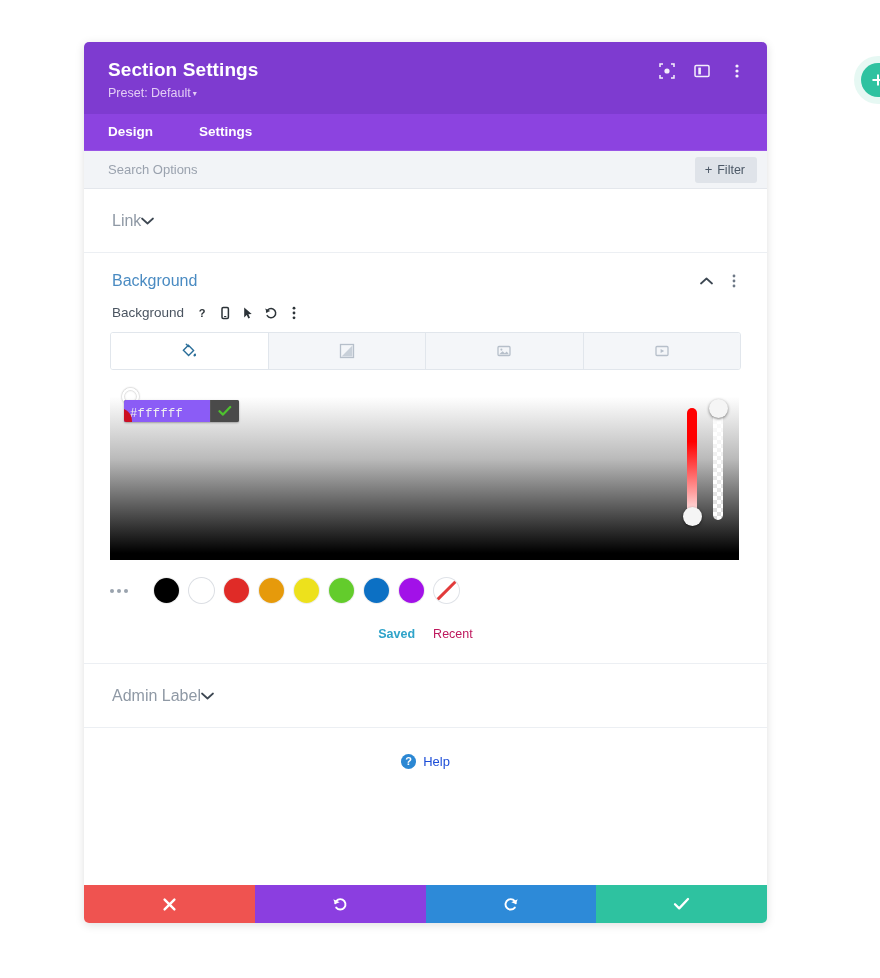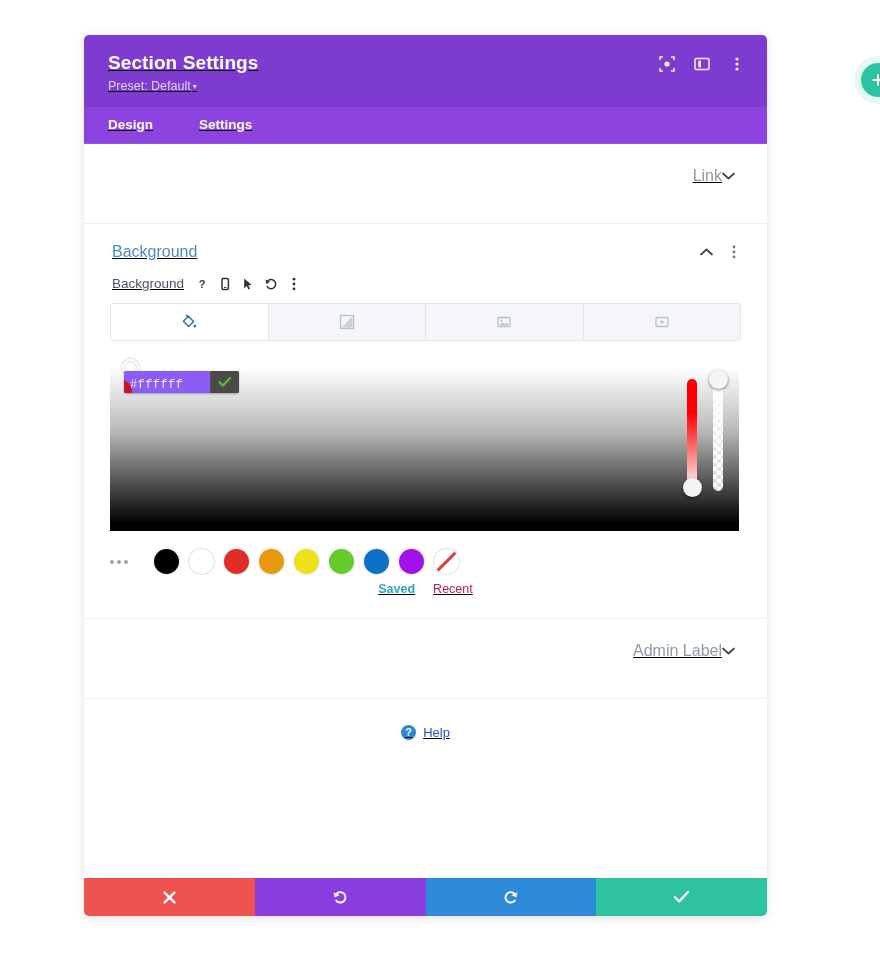--- a/index.html
+++ b/index.html
@@ -15,30 +15,29 @@
     position: relative;
     width: 880px;
     height: 978px;
     background: #ffffff;
   }
 
   
   .modal {
     position: absolute;
     left: 84px;
-    top: 35px;
+    top: 42px;
     width: 683px;
     height: 881px;
     background: #ffffff;
     border-radius: 5px;
     box-shadow: 0 2px 10px rgba(0,0,0,0.13);
     overflow: hidden;
     display: flex;
     flex-direction: column;
-    text-decoration: underline;
   }
 
   
   .modal-header {
     background: #7e3bd0;
     padding: 16px 22px 12px 24px;
     display: flex;
     align-items: flex-start;
     justify-content: space-between;
     flex: 0 0 auto;
@@ -127,22 +126,22 @@
   .modal-body {
     flex: 1 1 auto;
     overflow: hidden;
     background: #ffffff;
   }
 
   .accordion-row {
     height: 63px;
     display: flex;
     align-items: center;
-    justify-content: flex-end;
-    padding: 0 32px 16px 28px;
+    justify-content: flex-start;
+    padding: 0 32px 0 28px;
     border-bottom: 1px solid #eceff3;
     cursor: pointer;
   }
   .accordion-title {
     font-size: 16px;
     color: #8f99a5;
     font-weight: normal;
   }
   .chev {
     width: 13px; height: 8px;
@@ -341,21 +340,21 @@
     left: -3px; top: 11px;
     width: 31px; height: 2.5px;
     background: #e23b3b;
     transform: rotate(-45deg);
   }
 
   .saved-tabs {
     display: flex;
     justify-content: center;
     gap: 18px;
-    margin-top: 8px;
+    margin-top: 24px;
     font-size: 12.5px;
   }
   .saved-tab { cursor: pointer; color: #be185d; }
   .saved-tab.active { color: #2ea3c9; font-weight: bold; }
 
   
   .help-row {
     display: flex;
     align-items: center;
     justify-content: center;
@@ -446,20 +445,27 @@
           </svg>
         </div>
       </div>
     </div>
 
     <div class="tabbar">
       <div class="tab">Design</div>
       <div class="tab">Settings</div>
     </div>
 
+    <div class="searchbar">
+      <input class="search-input" type="text" placeholder="Search Options" style="">
+      <button class="filter-btn">
+        <span class="filter-plus">+</span>
+        <span>Filter</span>
+      </button>
+    </div>
 
     <div class="modal-body">
 
       <div class="accordion-row">
         <div class="accordion-title">Link</div>
         <div class="chev">
           <svg width="13" height="8" viewBox="0 0 13 8">
               <path d="M1 1.5L6.5 6.5L12 1.5" stroke="#3d4752" stroke-width="1.7" fill="none" stroke-linecap="round" stroke-linejoin="round"></path>
             </svg>
         </div>

